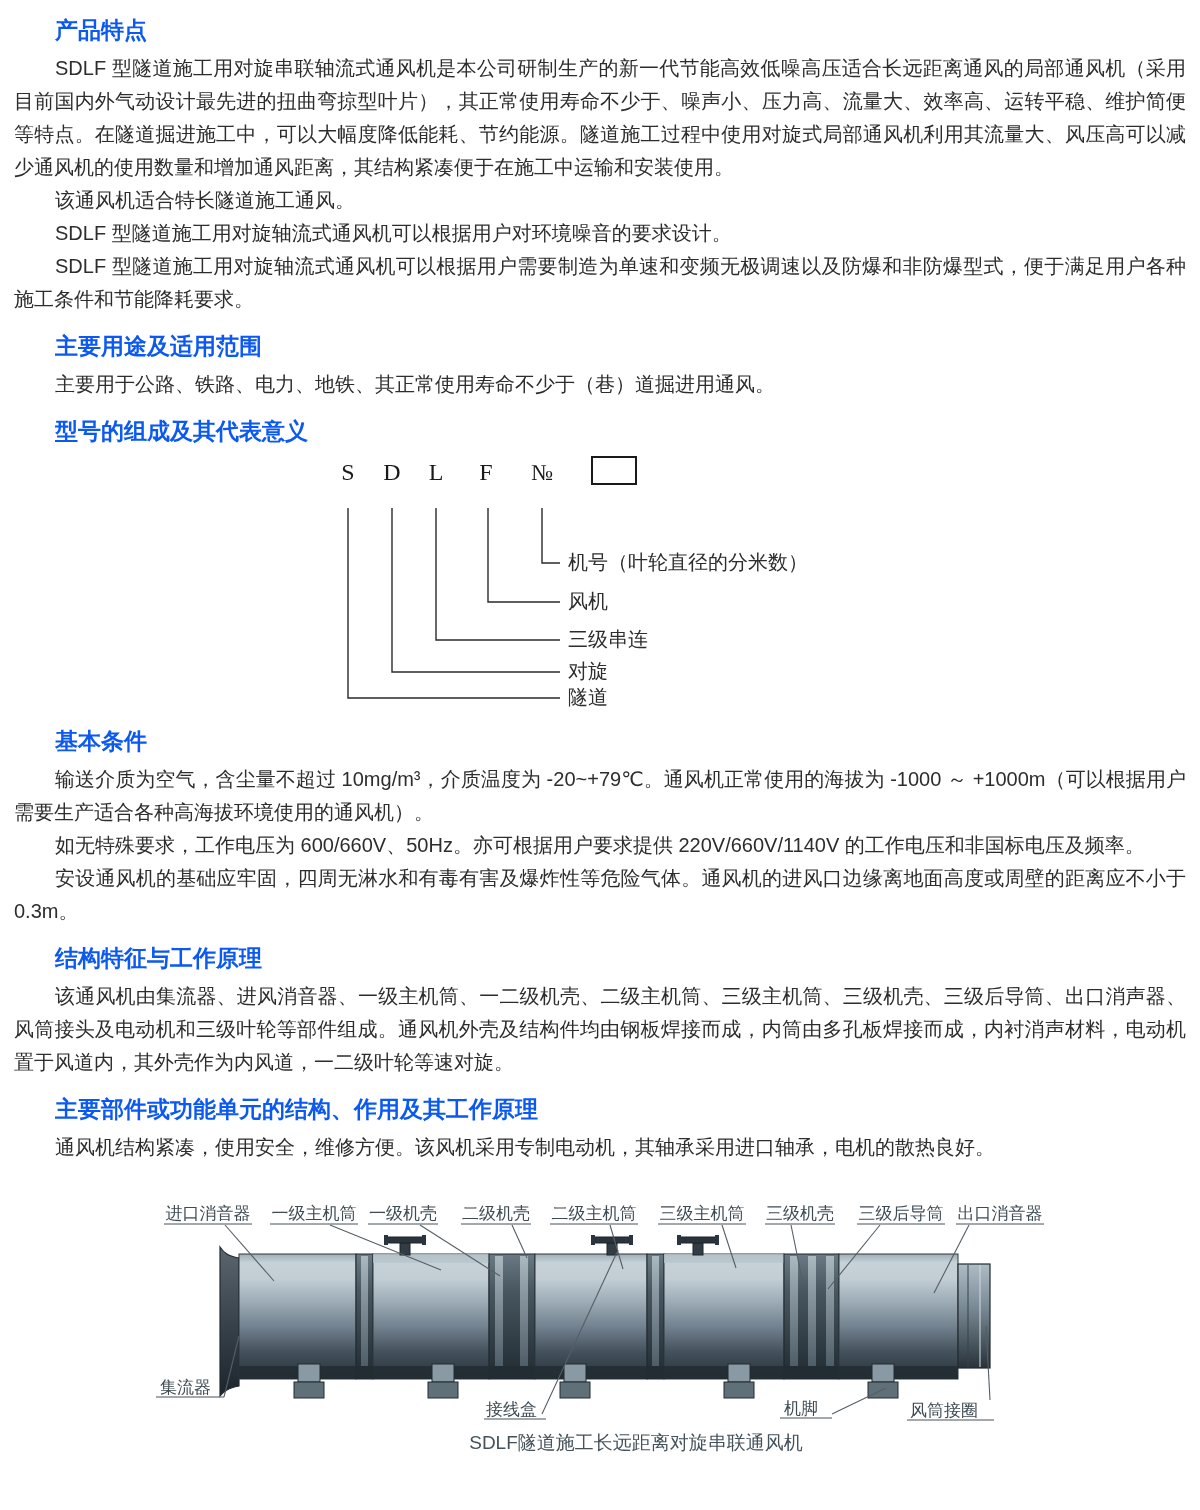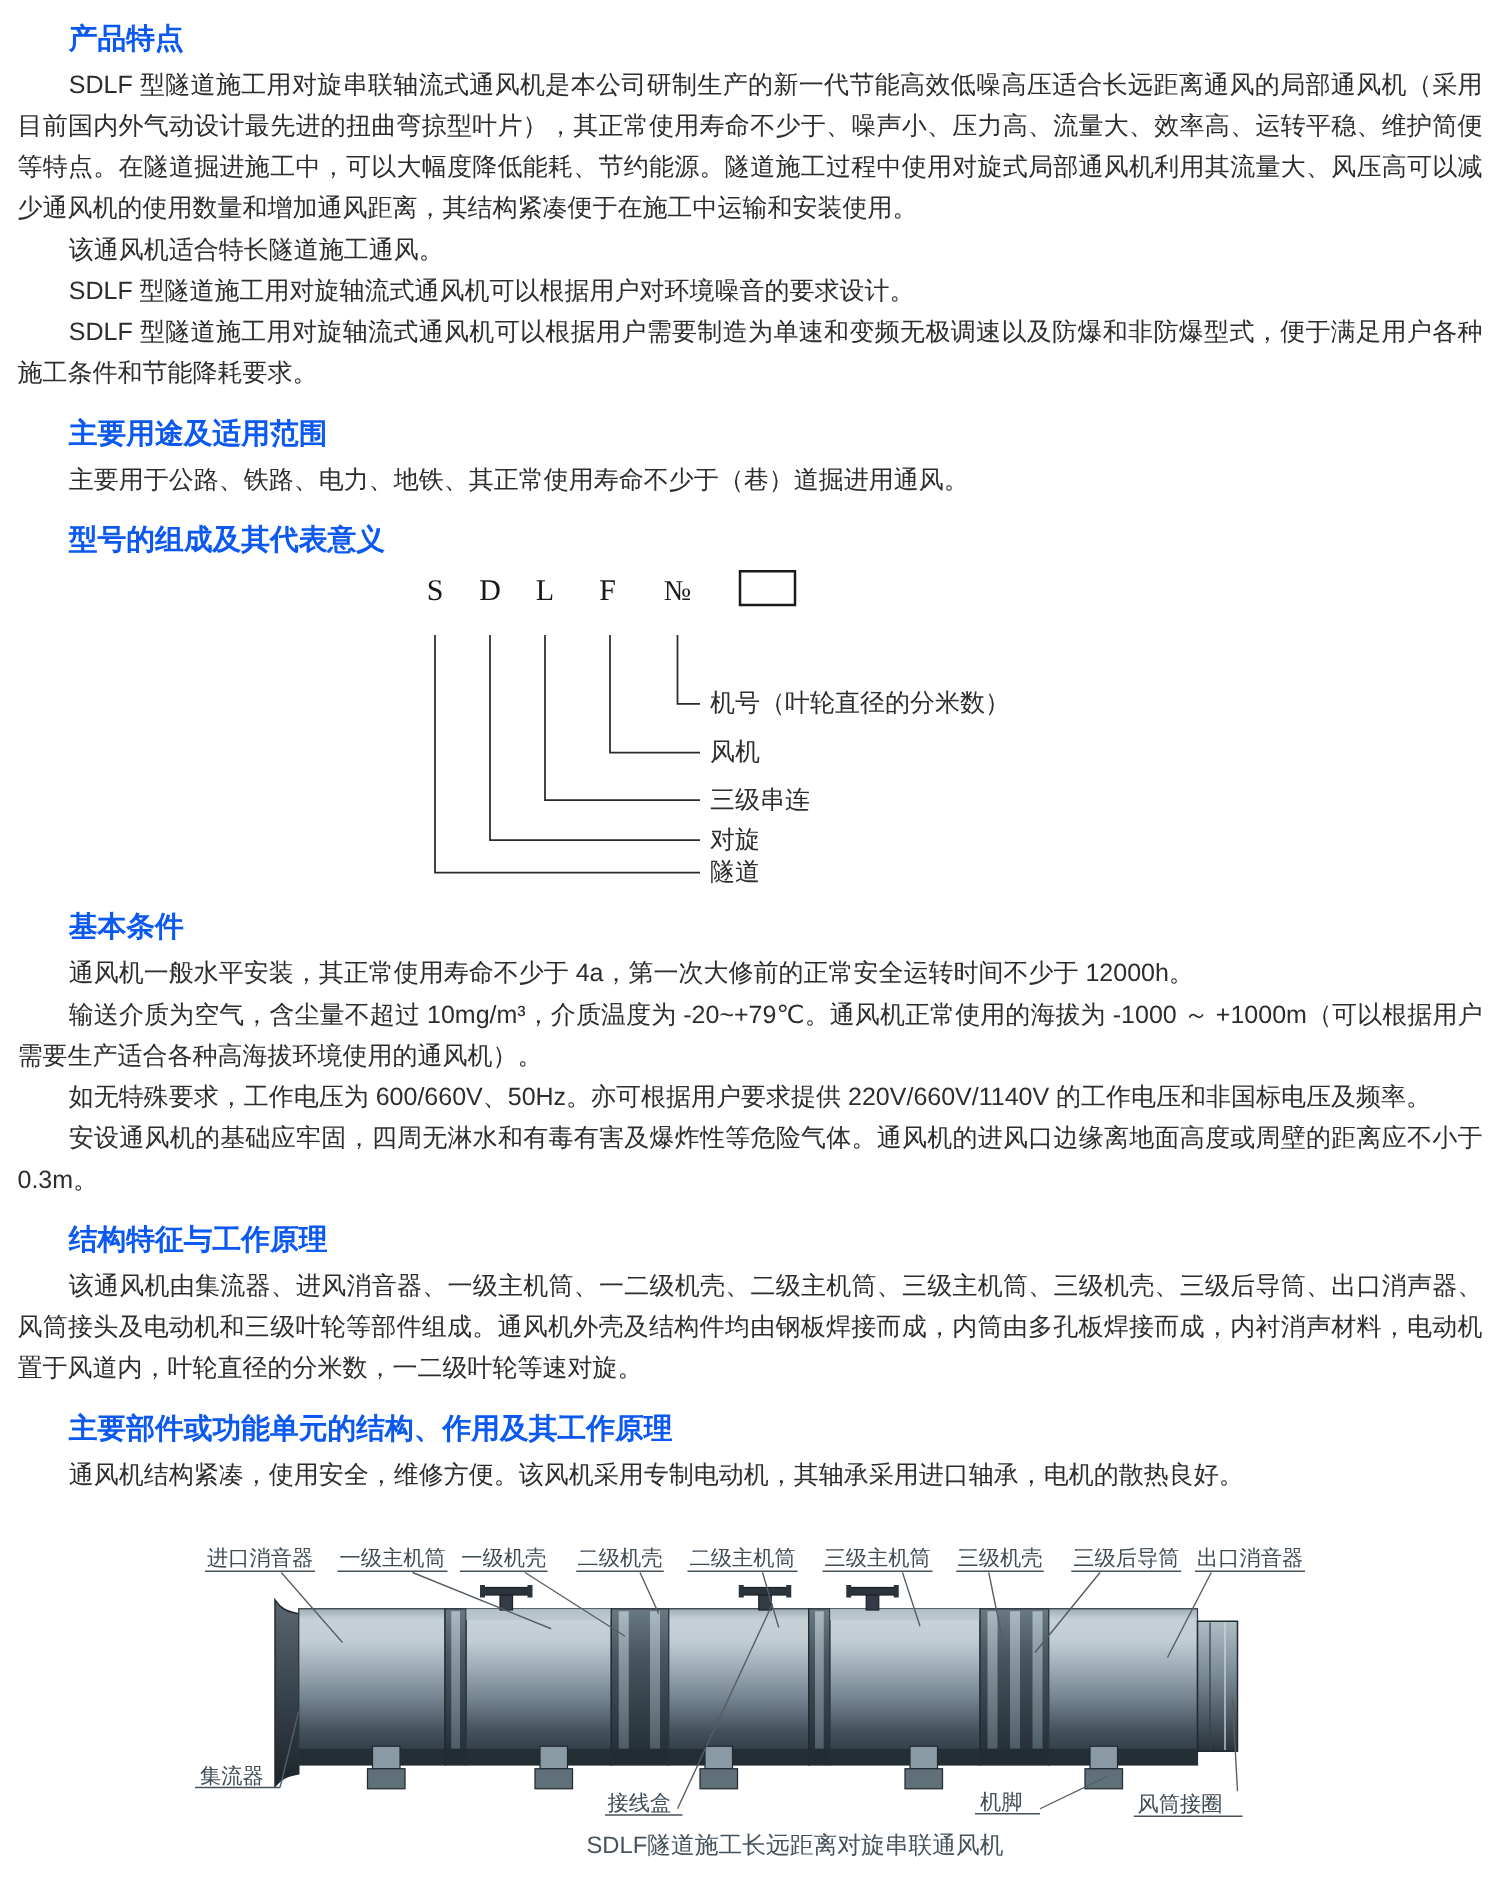--- a/index.html
+++ b/index.html
@@ -56,27 +56,26 @@
 
       <text x="238" y="116" font-size="20" fill="#2d2d2d">机号（叶轮直径的分米数）</text>
       <text x="238" y="155" font-size="20" fill="#2d2d2d">风机</text>
       <text x="238" y="193" font-size="20" fill="#2d2d2d">三级串连</text>
       <text x="238" y="225" font-size="20" fill="#2d2d2d">对旋</text>
       <text x="238" y="251" font-size="20" fill="#2d2d2d">隧道</text>
     </svg>
   </div>
 
   <h2 class="sec-heading">基本条件</h2>
-  <p class="para">通风机一般水平安装，其正常使用寿命不少于 4a，第一次大修前的正常安全运转时间不少于 12000h。</p>
   <p class="para">输送介质为空气，含尘量不超过 10mg/m³，介质温度为 -20~+79℃。通风机正常使用的海拔为 -1000 ～ +1000m（可以根据用户需要生产适合各种高海拔环境使用的通风机）。</p>
   <p class="para">如无特殊要求，工作电压为 600/660V、50Hz。亦可根据用户要求提供 220V/660V/1140V 的工作电压和非国标电压及频率。</p>
   <p class="para">安设通风机的基础应牢固，四周无淋水和有毒有害及爆炸性等危险气体。通风机的进风口边缘离地面高度或周壁的距离应不小于 0.3m。</p>
 
   <h2 class="sec-heading">结构特征与工作原理</h2>
-  <p class="para">该通风机由集流器、进风消音器、一级主机筒、一二级机壳、二级主机筒、三级主机筒、三级机壳、三级后导筒、出口消声器、风筒接头及电动机和三级叶轮等部件组成。通风机外壳及结构件均由钢板焊接而成，内筒由多孔板焊接而成，内衬消声材料，电动机置于风道内，叶轮直径的分米数，一二级叶轮等速对旋。</p>
+  <p class="para">该通风机由集流器、进风消音器、一级主机筒、一二级机壳、二级主机筒、三级主机筒、三级机壳、三级后导筒、出口消声器、风筒接头及电动机和三级叶轮等部件组成。通风机外壳及结构件均由钢板焊接而成，内筒由多孔板焊接而成，内衬消声材料，电动机置于风道内，其外壳作为内风道，一二级叶轮等速对旋。</p>
 
   <h2 class="sec-heading">主要部件或功能单元的结构、作用及其工作原理</h2>
   <p class="para">通风机结构紧凑，使用安全，维修方便。该风机采用专制电动机，其轴承采用进口轴承，电机的散热良好。</p>
 
   <div class="fan-diagram-wrap">
     <svg width="1060" height="300" viewBox="0 0 1060 300">
       <defs>
         <linearGradient id="cylGrad" x1="0" y1="0" x2="0" y2="1">
           <stop offset="0" stop-color="#9fadb5"></stop>
           <stop offset="0.07" stop-color="#c6d2d8"></stop>

